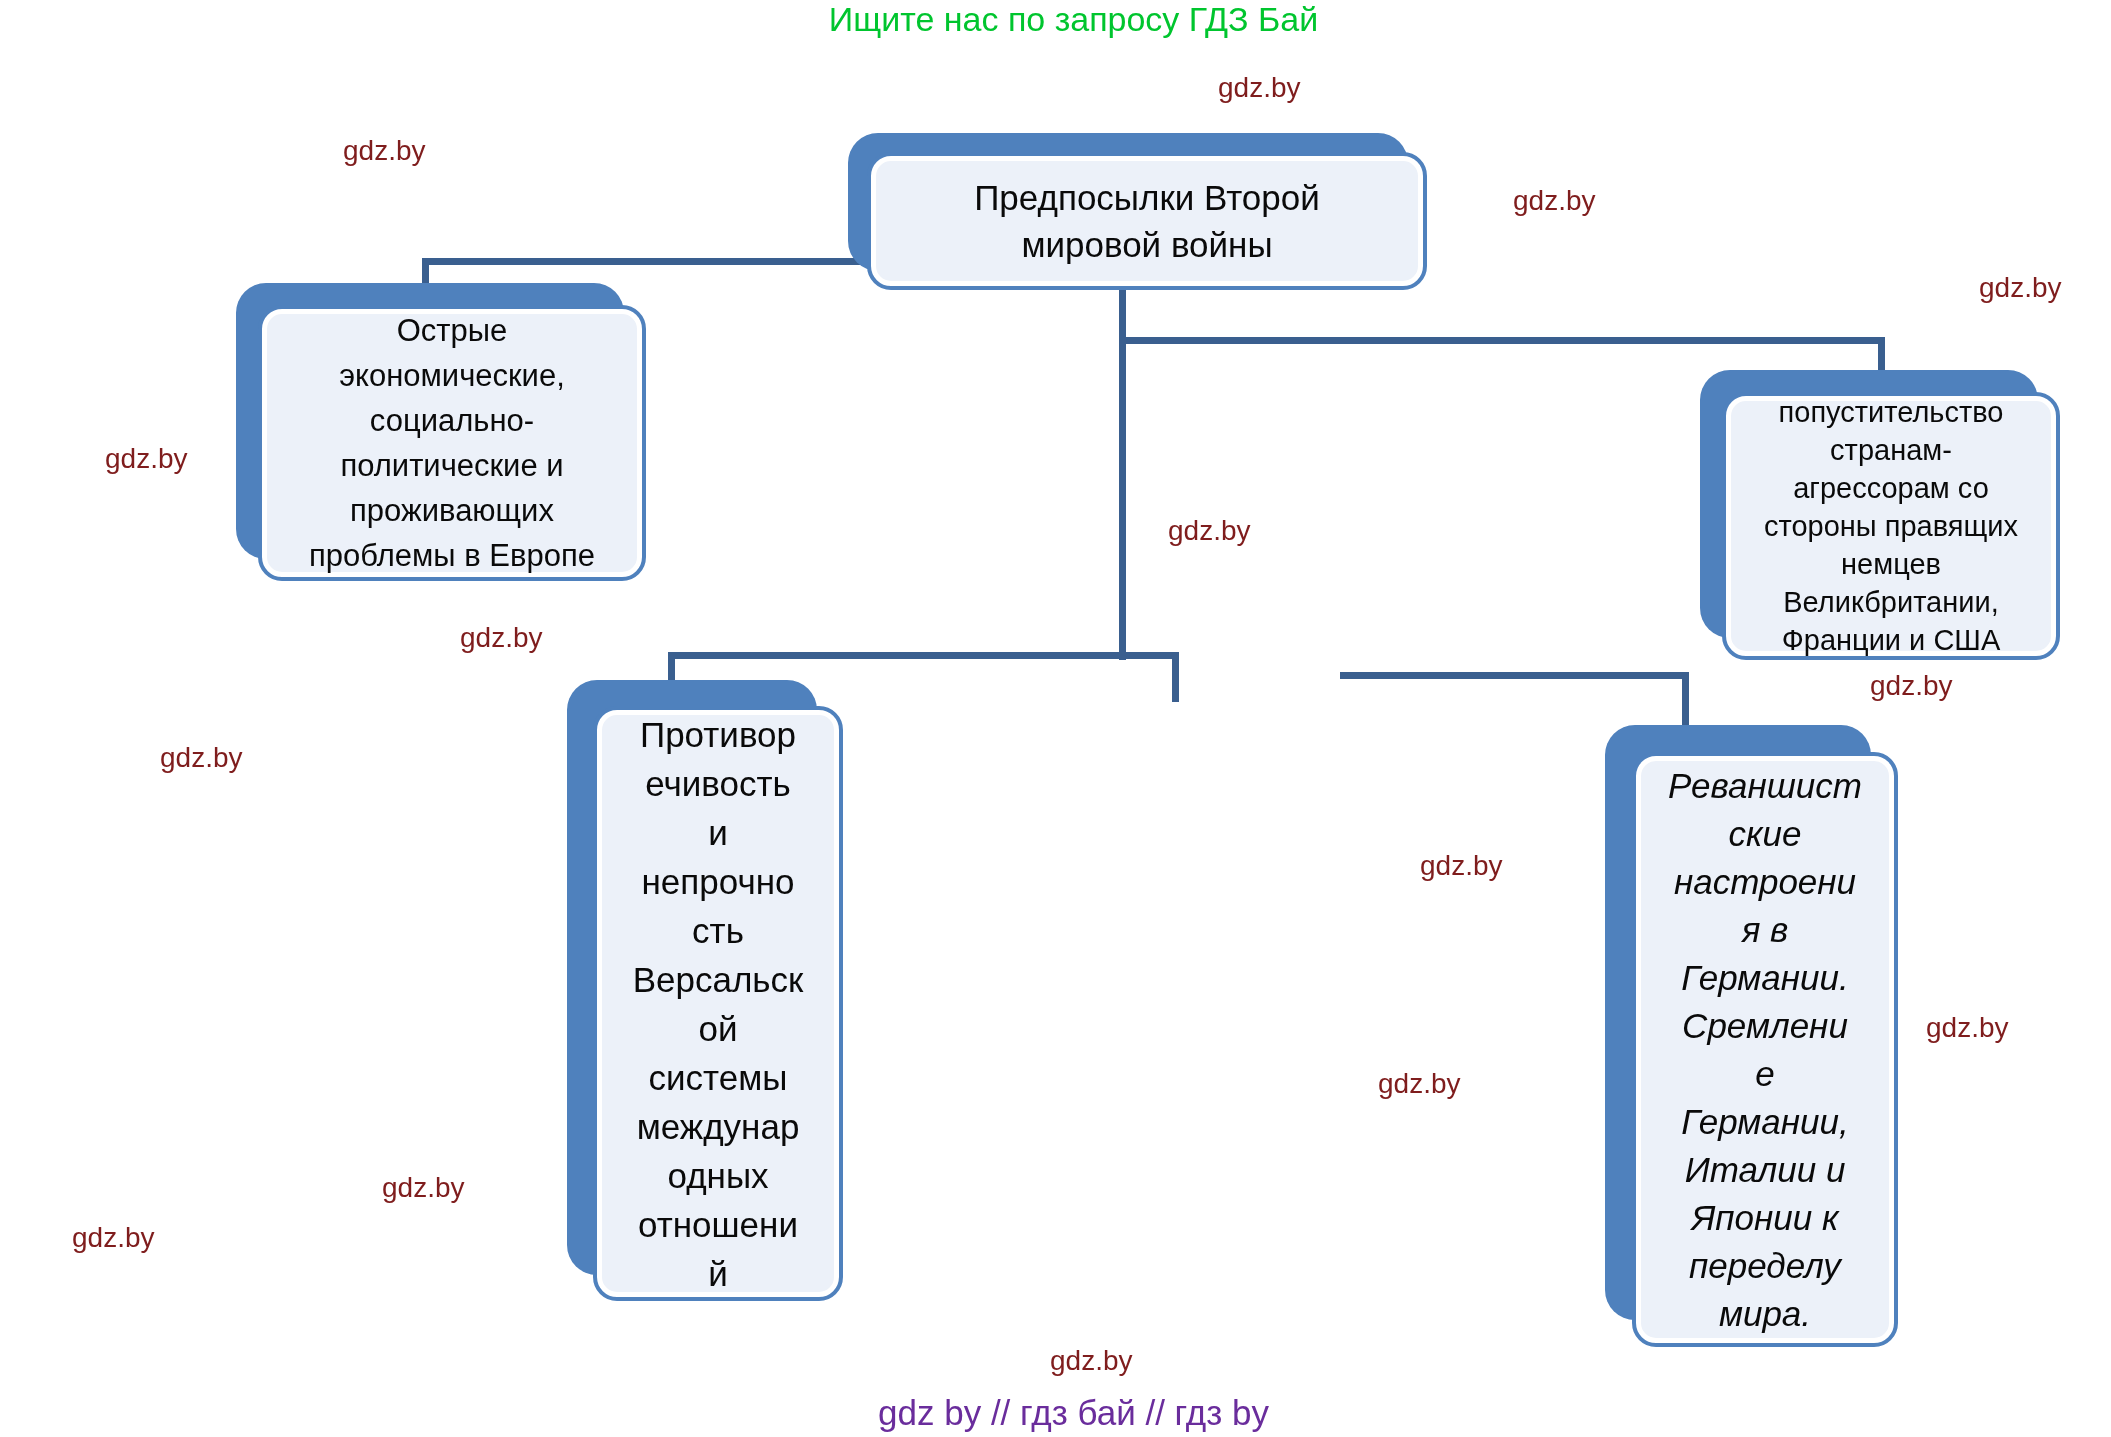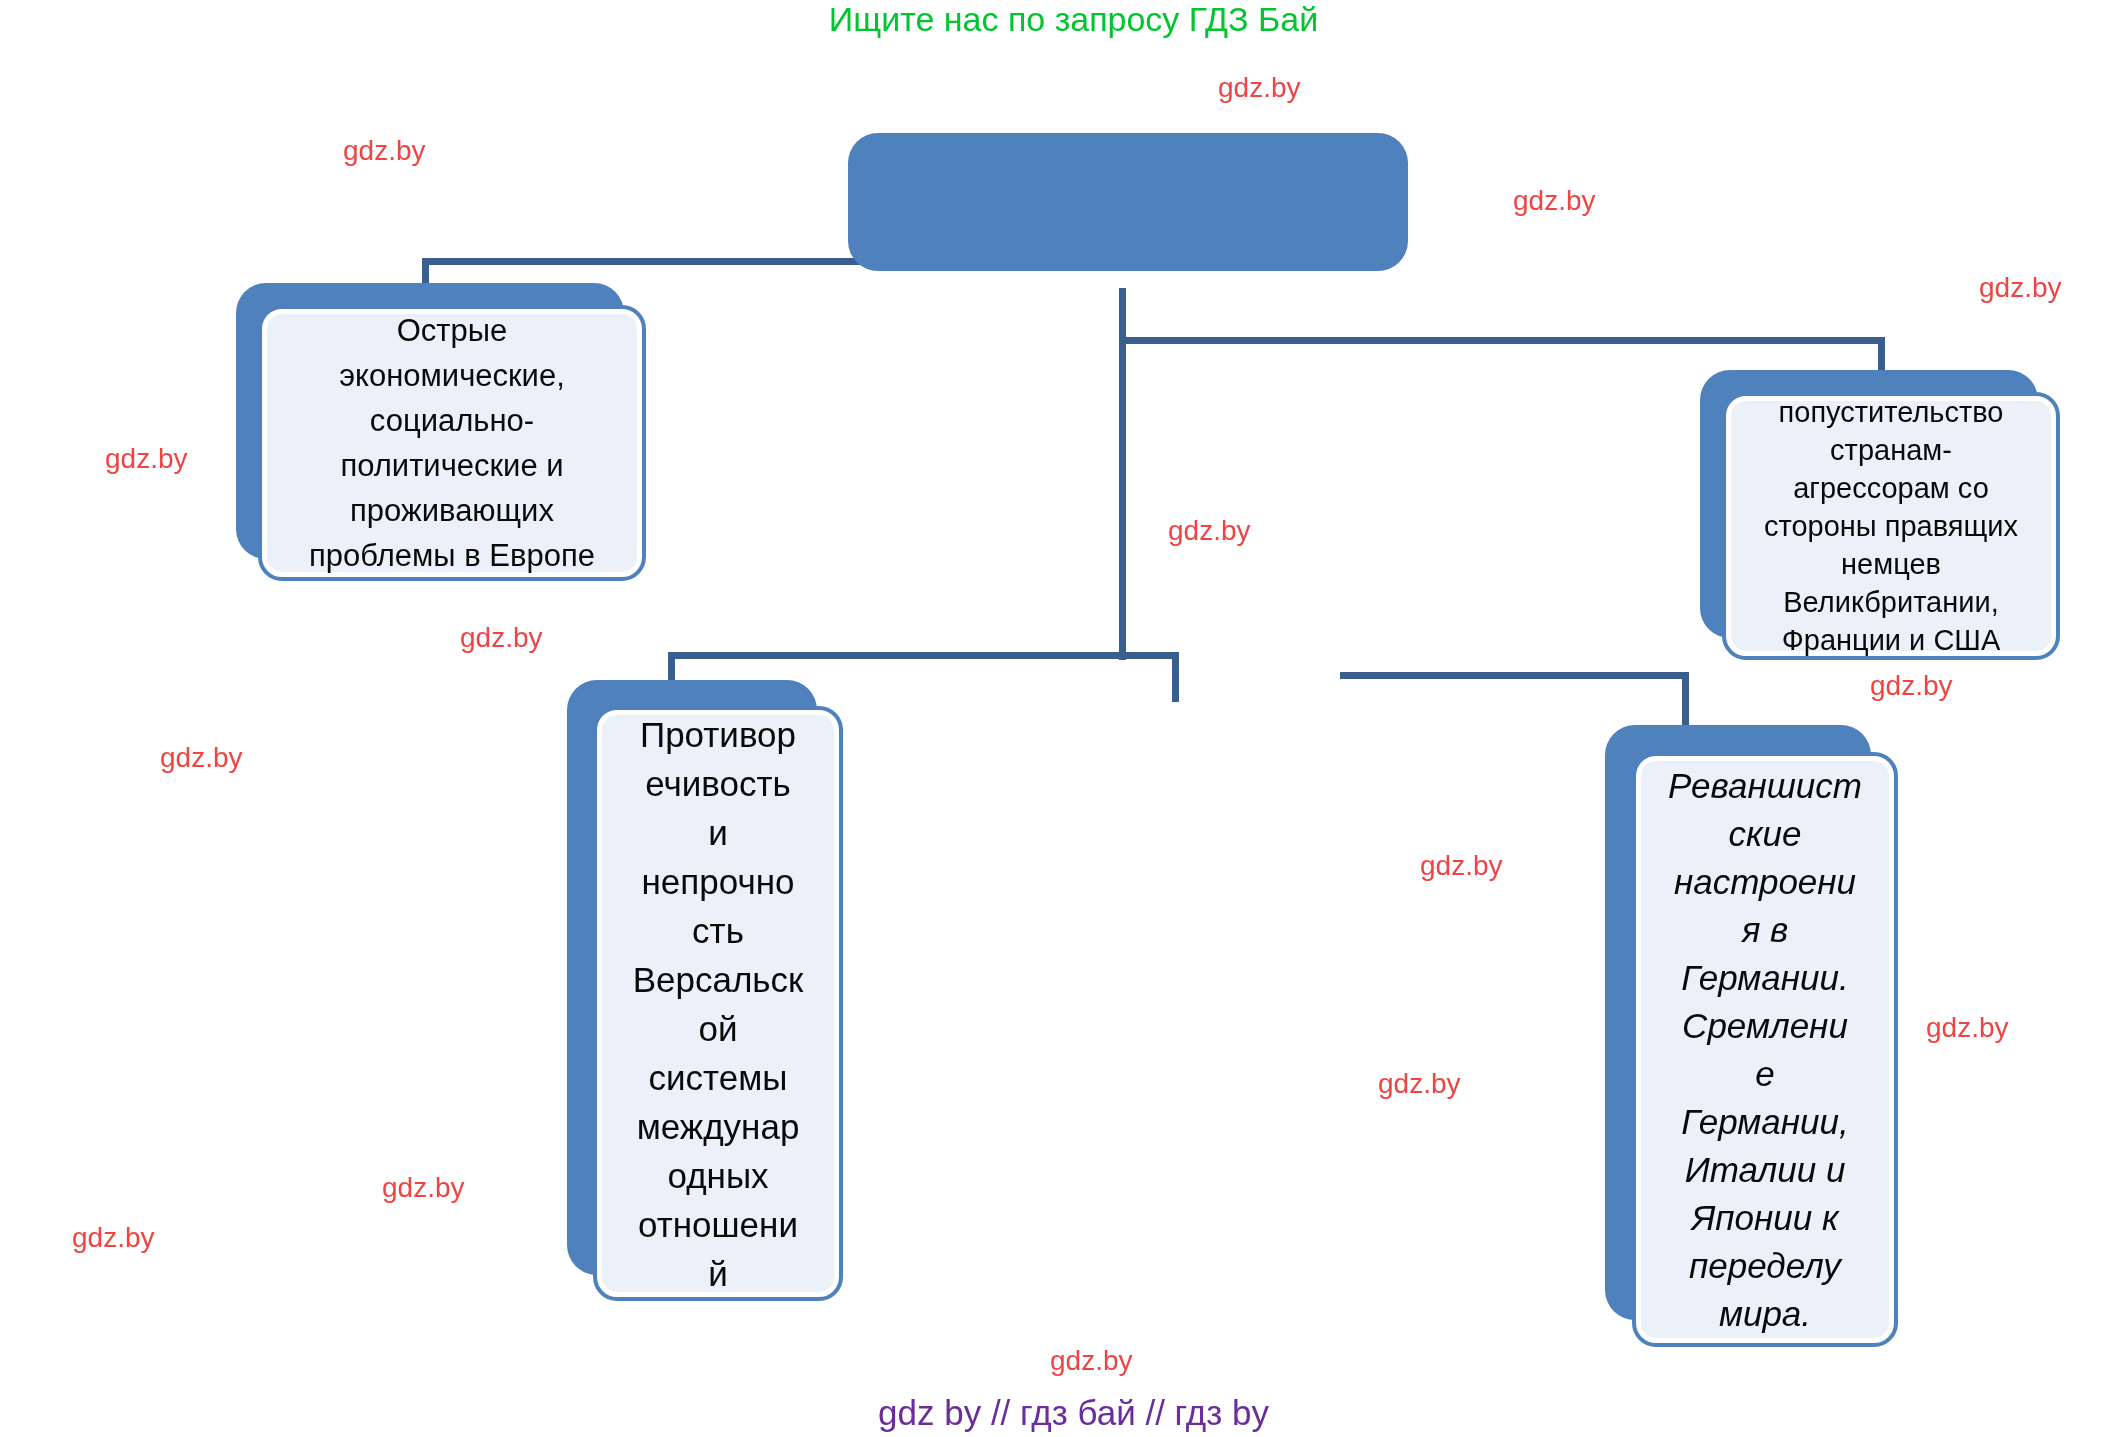--- a/index.html
+++ b/index.html
@@ -5,21 +5,21 @@
   html,body{margin:0;padding:0;background:#ffffff;}
   #stage{
     position:relative;width:2111px;height:1437px;background:#ffffff;
     font-family:"Liberation Sans", sans-serif;overflow:hidden;padding-left:36px;
   }
   .banner{
     position:absolute;left:0;top:0;width:100%;text-align:center;
     font-size:34px;color:#00c52e;
   }
   .wm{
-    position:absolute;font-size:28px;color:#ef4444;white-space:nowrap;
+    position:absolute;font-size:28px;color:#7f1d1d;white-space:nowrap;
   }
   .conn{position:absolute;background:#3a5f8f;z-index:1;}
   .node{position:absolute;z-index:2;}
   .node .shadow{
     position:absolute;left:0;top:0;background:#4f81bd;border-radius:30px;
   }
   .node .card{
     position:absolute;background:#ecf1f9;border:4px solid #4f81bd;border-radius:24px;
     box-shadow:inset 0 0 0 5px #ffffff;
     display:flex;align-items:center;justify-content:center;
@@ -47,20 +47,22 @@
 
   <div class="conn" style="left:668px;top:652px;width:511px;height:7px;"></div>
   <div class="conn" style="left:668px;top:652px;width:7px;height:40px;"></div>
   <div class="conn" style="left:1172px;top:652px;width:7px;height:50px;"></div>
 
   <div class="conn" style="left:1340px;top:672px;width:349px;height:7px;"></div>
   <div class="conn" style="left:1682px;top:672px;width:7px;height:62px;"></div>
 
   <div class="node" style="left:848px;top:133px;width:600px;height:180px;">
     <div class="shadow" style="width:560px;height:138px;"></div>
+    <div class="card" style="left:19px;top:19px;width:560px;height:138px;font-size:35px;line-height:47px;">Предпосылки Второй
+мировой войны</div>
   </div>
 
   <div class="node" style="left:236px;top:283px;width:440px;height:330px;">
     <div class="shadow" style="width:388px;height:276px;"></div>
     <div class="card" style="left:22px;top:22px;width:388px;height:276px;font-size:31px;line-height:45px;">Острые
 экономические,
 социально-
 политические и
 проживающих
 проблемы в Европе</div>

